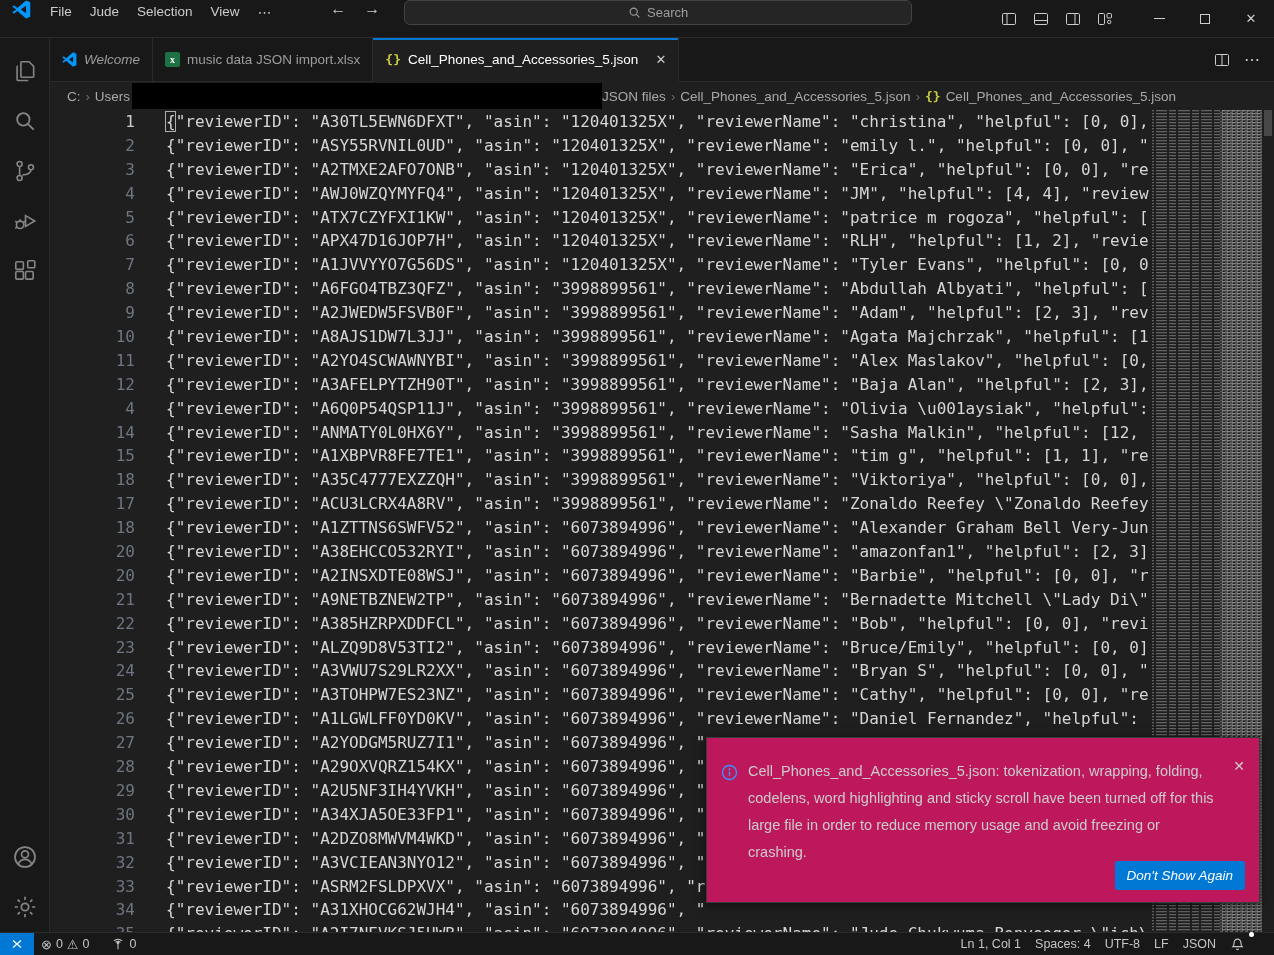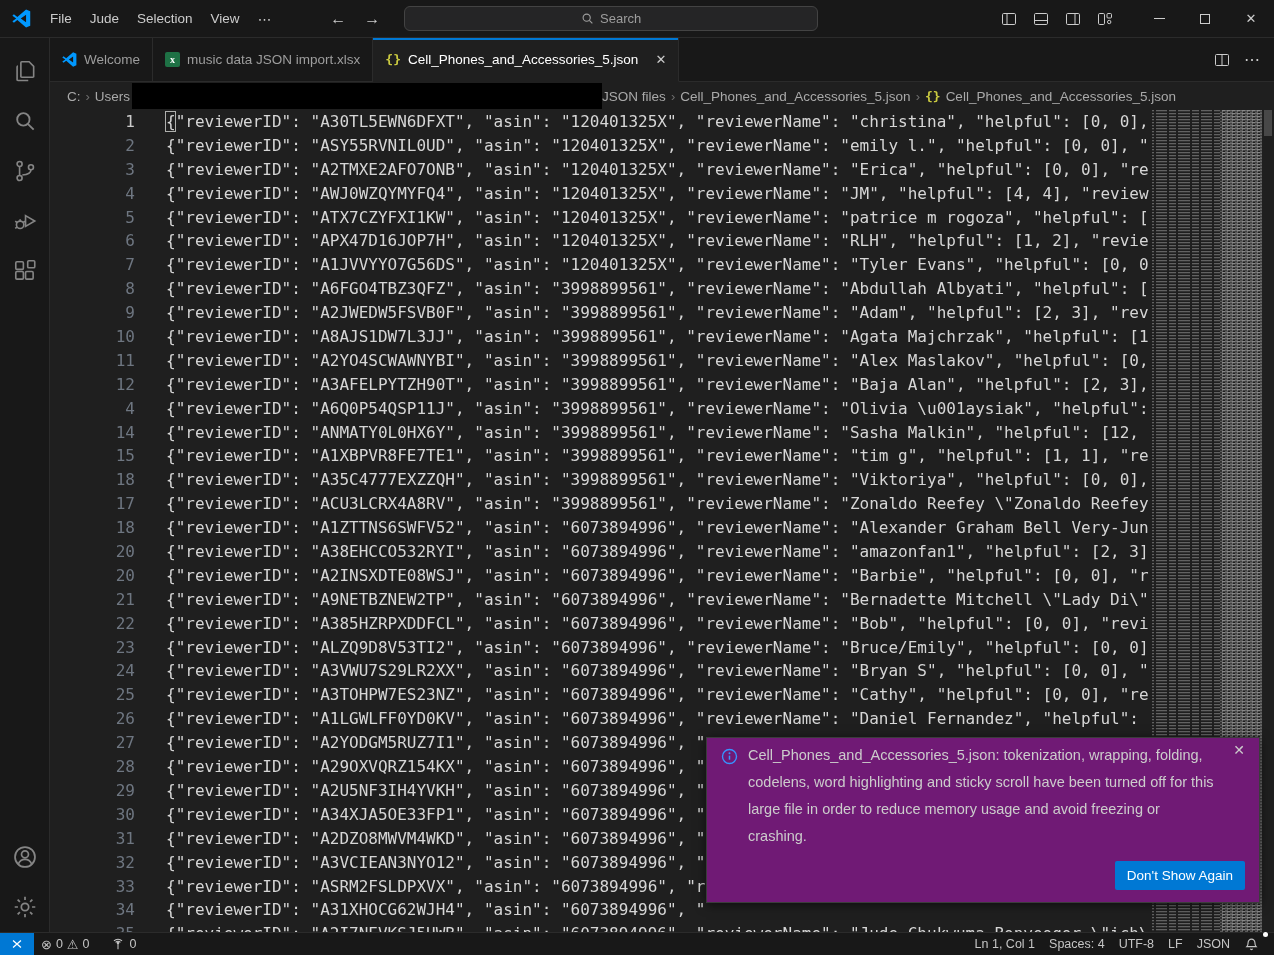--- a/index.html
+++ b/index.html
@@ -2,26 +2,26 @@
 <html><head>
 <meta charset="utf-8">
 <style>
   * { margin:0; padding:0; box-sizing:border-box; }
   html,body { width:1274px; height:955px; overflow:hidden; background:#1f1f1f;
     font-family:"Liberation Sans", sans-serif; color:#cccccc; }
   svg { display:block; }
 
   
   .titlebar { height:38px; background:#181818; border-bottom:1px solid #2b2b2b;
-    display:flex; align-items:center; }
+    display:flex; }
   .vscode-logo { margin:0 10px 0 12px; }
   .menu-item { padding:4px 9px; font-size:13.5px; color:#cccccc; border-radius:5px; }
   .nav-arrows { display:flex; gap:14px; margin-left:48px; font-size:16px; color:#cccccc; }
   .nav-arrows span { width:20px; text-align:center; }
-  .command-center { margin-left:22px; width:414px; height:25px; background:#252526;
+  .command-center { margin-left:22px; width:508px; height:25px; background:#252526;
     border:1px solid #434343; border-radius:6px; display:flex; align-items:center;
     justify-content:center; gap:6px; color:#9d9d9d; font-size:13px; }
   .tb-right { margin-left:auto; display:flex; align-items:center; }
   .layout-icons { display:flex; gap:6px; margin-right:18px; }
   .layout-icons .ic { width:26px; height:26px; display:flex; align-items:center; justify-content:center; border-radius:5px; }
   .win-btn { width:46px; height:38px; display:flex; align-items:center; justify-content:center; color:#cccccc; font-size:13px; }
   .min-glyph { width:11px; height:1px; background:#cccccc; display:inline-block; }
   .max-glyph { width:10px; height:10px; border:1px solid #cccccc; display:inline-block; }
 
   
@@ -33,21 +33,21 @@
 
   .editorgroup { flex:1; display:flex; flex-direction:column; min-width:0; }
 
   
   .tabstrip { height:44px; background:#181818; border-bottom:1px solid #2b2b2b; display:flex; align-items:stretch; }
   .tab { display:flex; align-items:center; gap:7px; padding:0 12px; font-size:13.5px;
     color:#9d9d9d; background:#181818; border-right:1px solid #2b2b2b; position:relative; }
   .tab.active { background:#1f1f1f; color:#ffffff; border-bottom:1px solid #1f1f1f; margin-bottom:-1px; }
   .tab.active::before { content:""; position:absolute; left:0; right:0; top:0; height:2px; background:#0078d4; }
   .tab .close { margin-left:10px; font-size:13px; color:#cccccc; }
-  .tab.preview .label { }
+  .tab.preview .label { font-style:italic; }
   .excel-icon { width:15px; height:15px; background:#1e7145; border-radius:2px; color:#fff;
     font-size:10px; font-weight:bold; display:flex; align-items:center; justify-content:center;
     font-family:"Liberation Serif", serif; }
   .json-brace { color:#cbcb41; font-family:"DejaVu Sans Mono", monospace; font-size:13px; font-weight:bold; }
   .tab-actions { margin-left:auto; display:flex; align-items:center; gap:14px; padding-right:14px; color:#cccccc; }
 
   
   .breadcrumb { height:28px; background:#1f1f1f; display:flex; align-items:center;
     padding-left:17px; font-size:13.5px; color:#a9a9a9; white-space:nowrap; position:relative; overflow:hidden; }
   .crumb-sep { margin:0 5px; color:#6e6e6e; font-size:13px; }
@@ -78,36 +78,36 @@
         rgba(190,190,190,.42) 0 1px, rgba(120,120,120,.22) 1px 2px, #1f1f1f 2px 3px); }
   .mm-noise { position:absolute; top:0; bottom:0; left:68px; right:0;
     background:
       repeating-conic-gradient(rgba(185,185,185,.38) 0% 25%, transparent 0% 50%) 0 0/5px 3px,
       repeating-linear-gradient(to bottom, rgba(140,140,140,.18) 0 2px, #1f1f1f 2px 3px); }
   .vscrollbar { position:absolute; top:0; bottom:0; right:0; width:12px; }
   .vthumb { position:absolute; top:0; left:2px; width:8px; height:26px; background:rgba(121,121,121,.45); }
 
   
   .toast { position:absolute; left:656px; top:627px; width:554px; height:166px;
-    background:#701a75; border:1px solid #3c3c3c; box-shadow:0 2px 10px rgba(0,0,0,.55);
-    padding:4px 14px 12px 14px; z-index:5; }
+    background:#be185d; border:1px solid #3c3c3c; box-shadow:0 2px 10px rgba(0,0,0,.55);
+    padding:20px 14px 12px 14px; z-index:5; }
   .toast-row { display:flex; gap:10px; }
   .toast-msg { font-size:14.5px; line-height:27px; color:#cccccc; width:470px; }
   .toast-close { margin-left:auto; color:#cccccc; font-size:14px; line-height:16px; }
   .toast-btns { position:absolute; right:14px; bottom:12px; display:flex; gap:10px; }
-  .btn { height:29px; padding:0 12px; font-size:13.5px; display:flex; align-items:center; border-radius:2px; }
+  .btn { height:29px; padding:0 12px; font-size:13.5px; display:flex; align-items:center; border-radius:2px;font-style:italic; }
   .btn.primary { background:#0078d4; color:#ffffff; }
   .btn.secondary { background:#2a2a2a; color:#cccccc; border:1px solid #6b6b6b; }
 
   
   .statusbar { height:23px; background:#181818; border-top:1px solid #2b2b2b;
     display:flex; align-items:center; font-size:12.5px; color:#c5c5c5; }
   .sb-remote { width:34px; height:22px; background:#0078d4; display:flex; align-items:center; justify-content:center; }
   .sb-item { display:flex; align-items:center; gap:4px; padding:0 7px; height:22px; }
-  .sb-right { margin-left:auto; display:flex; align-items:center; padding-right:8px; }
+  .sb-right { margin-left:auto; display:flex; align-items:center; padding-right:22px; }
   .glyph { font-size:13px; }
   .bell-wrap { position:relative; }
   .bell-dot { position:absolute; top:-1px; right:-2px; width:5px; height:5px; border-radius:50%; background:#ffffff; }
 </style>
 </head>
 <body>
 
 <div class="titlebar">
   <span class="vscode-logo">
     <svg width="19" height="19" viewBox="0 0 100 100">

